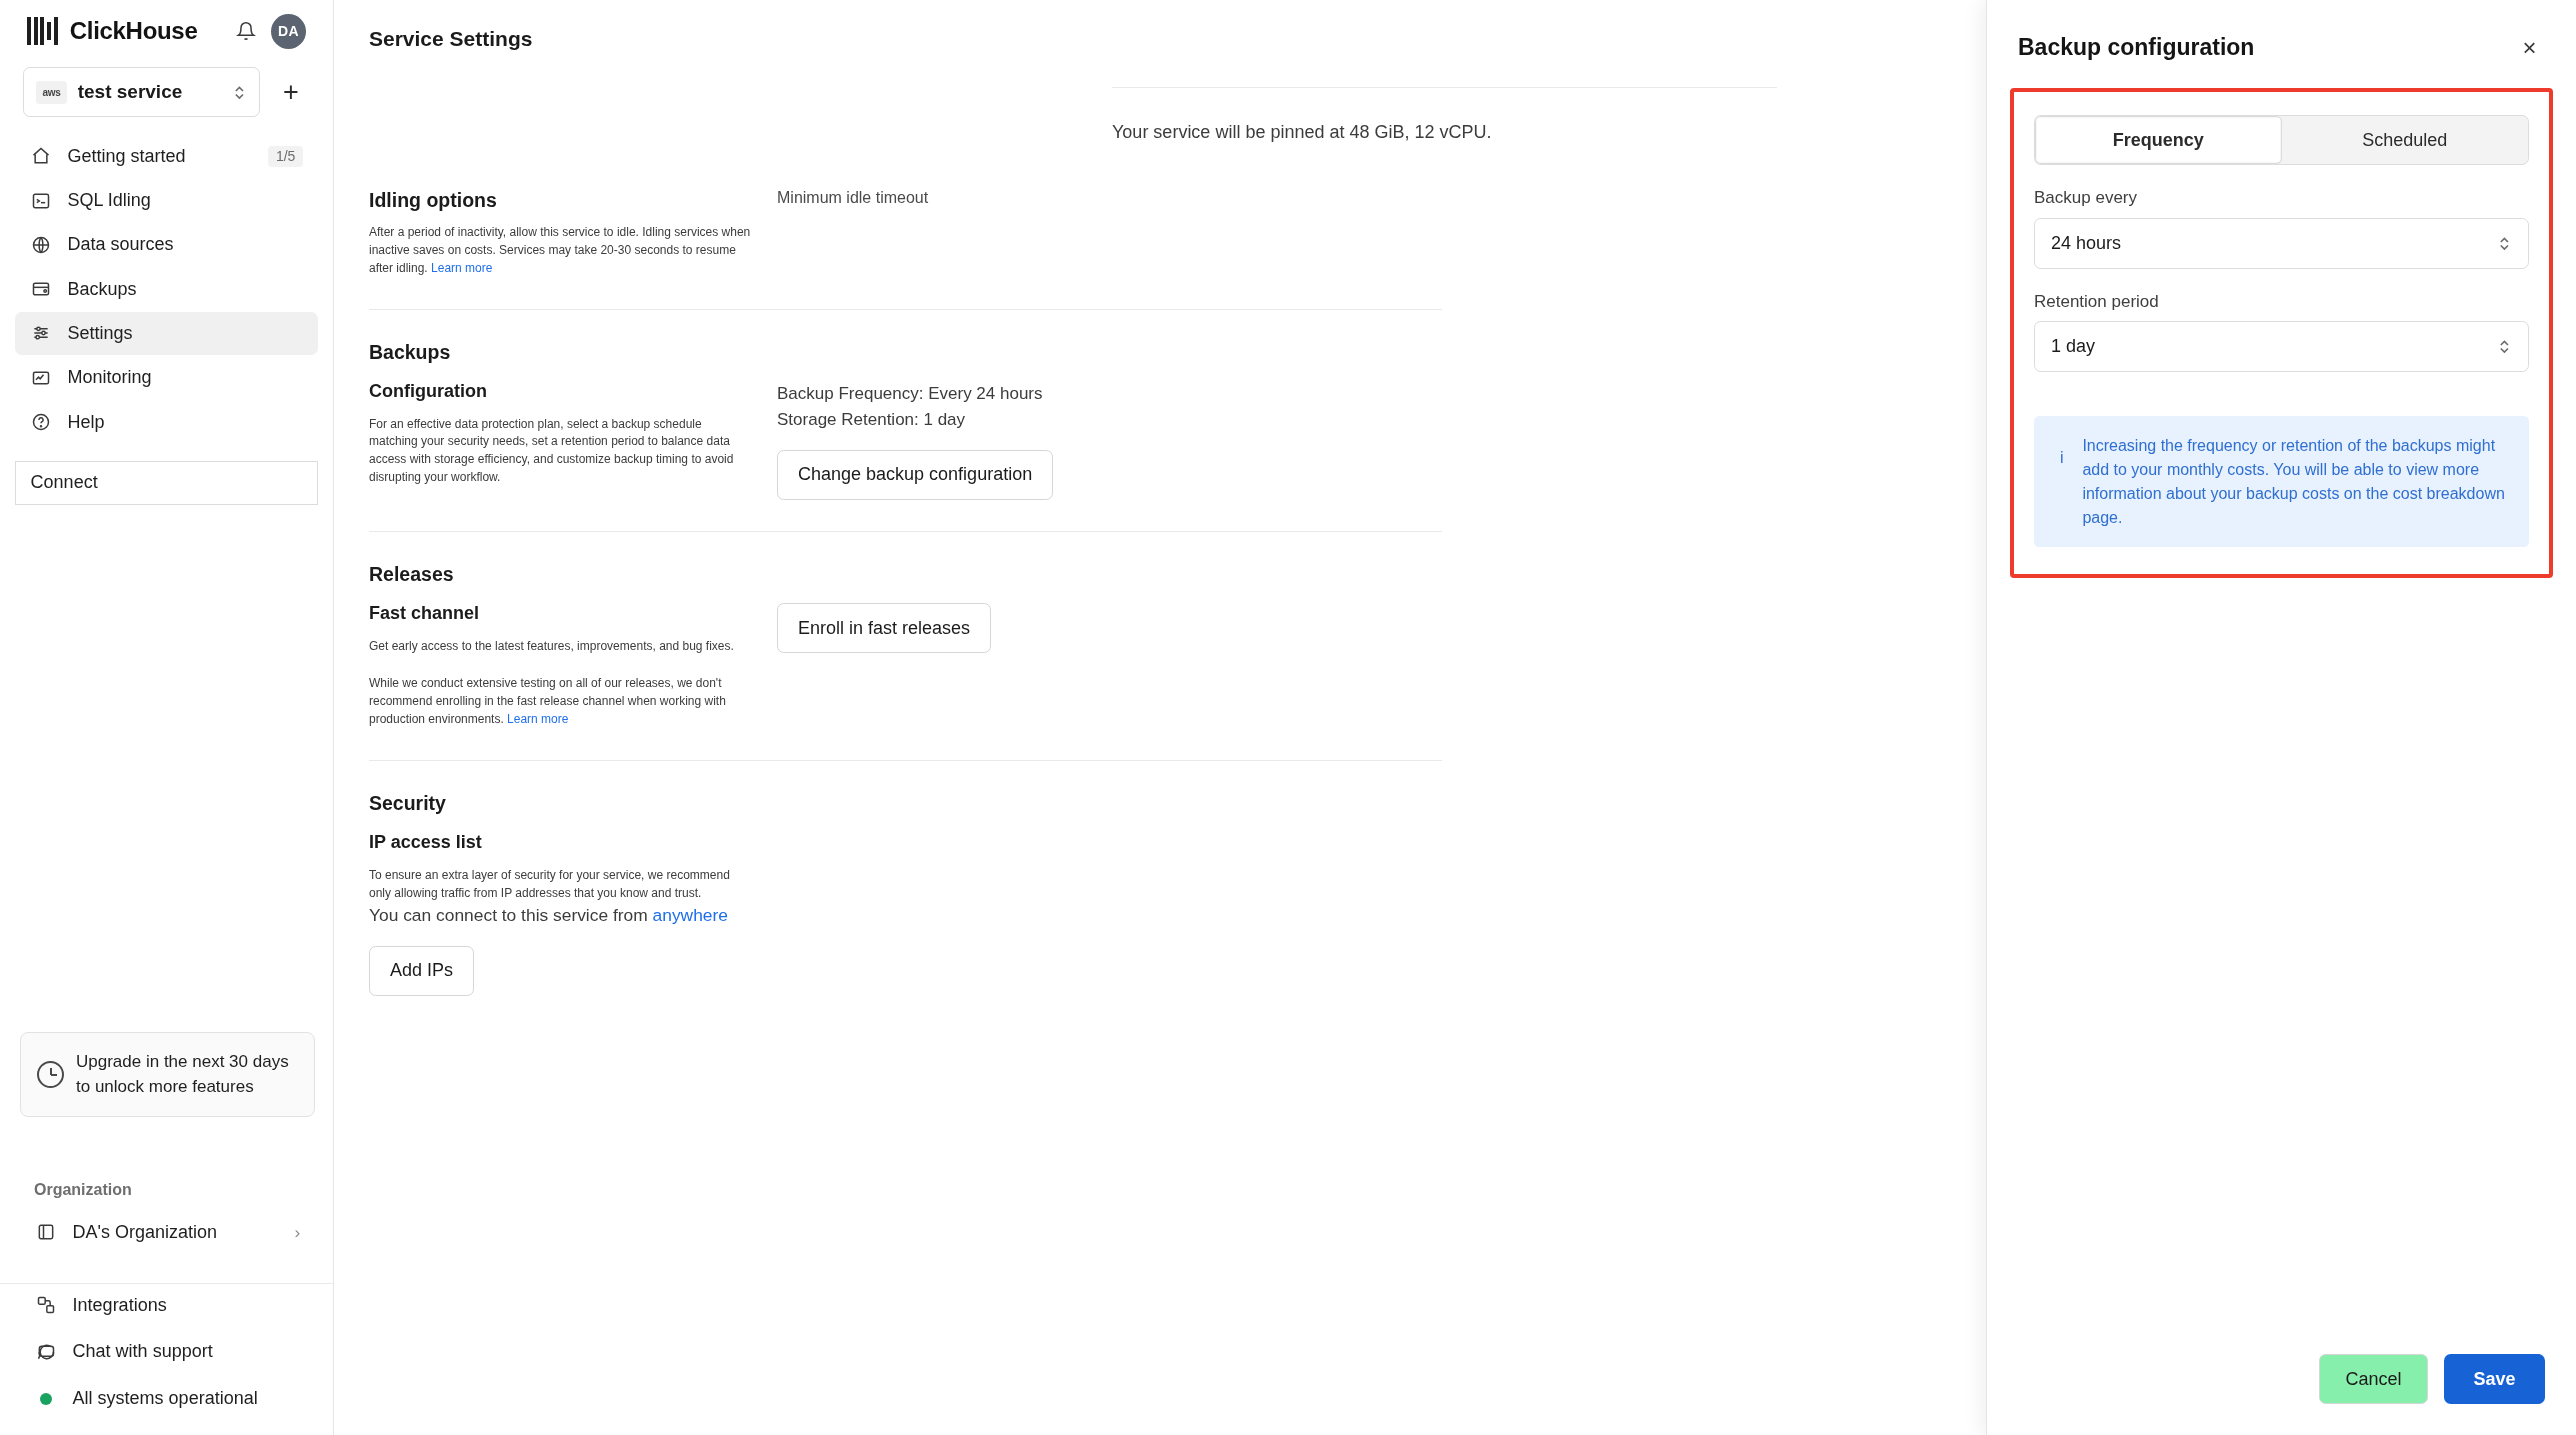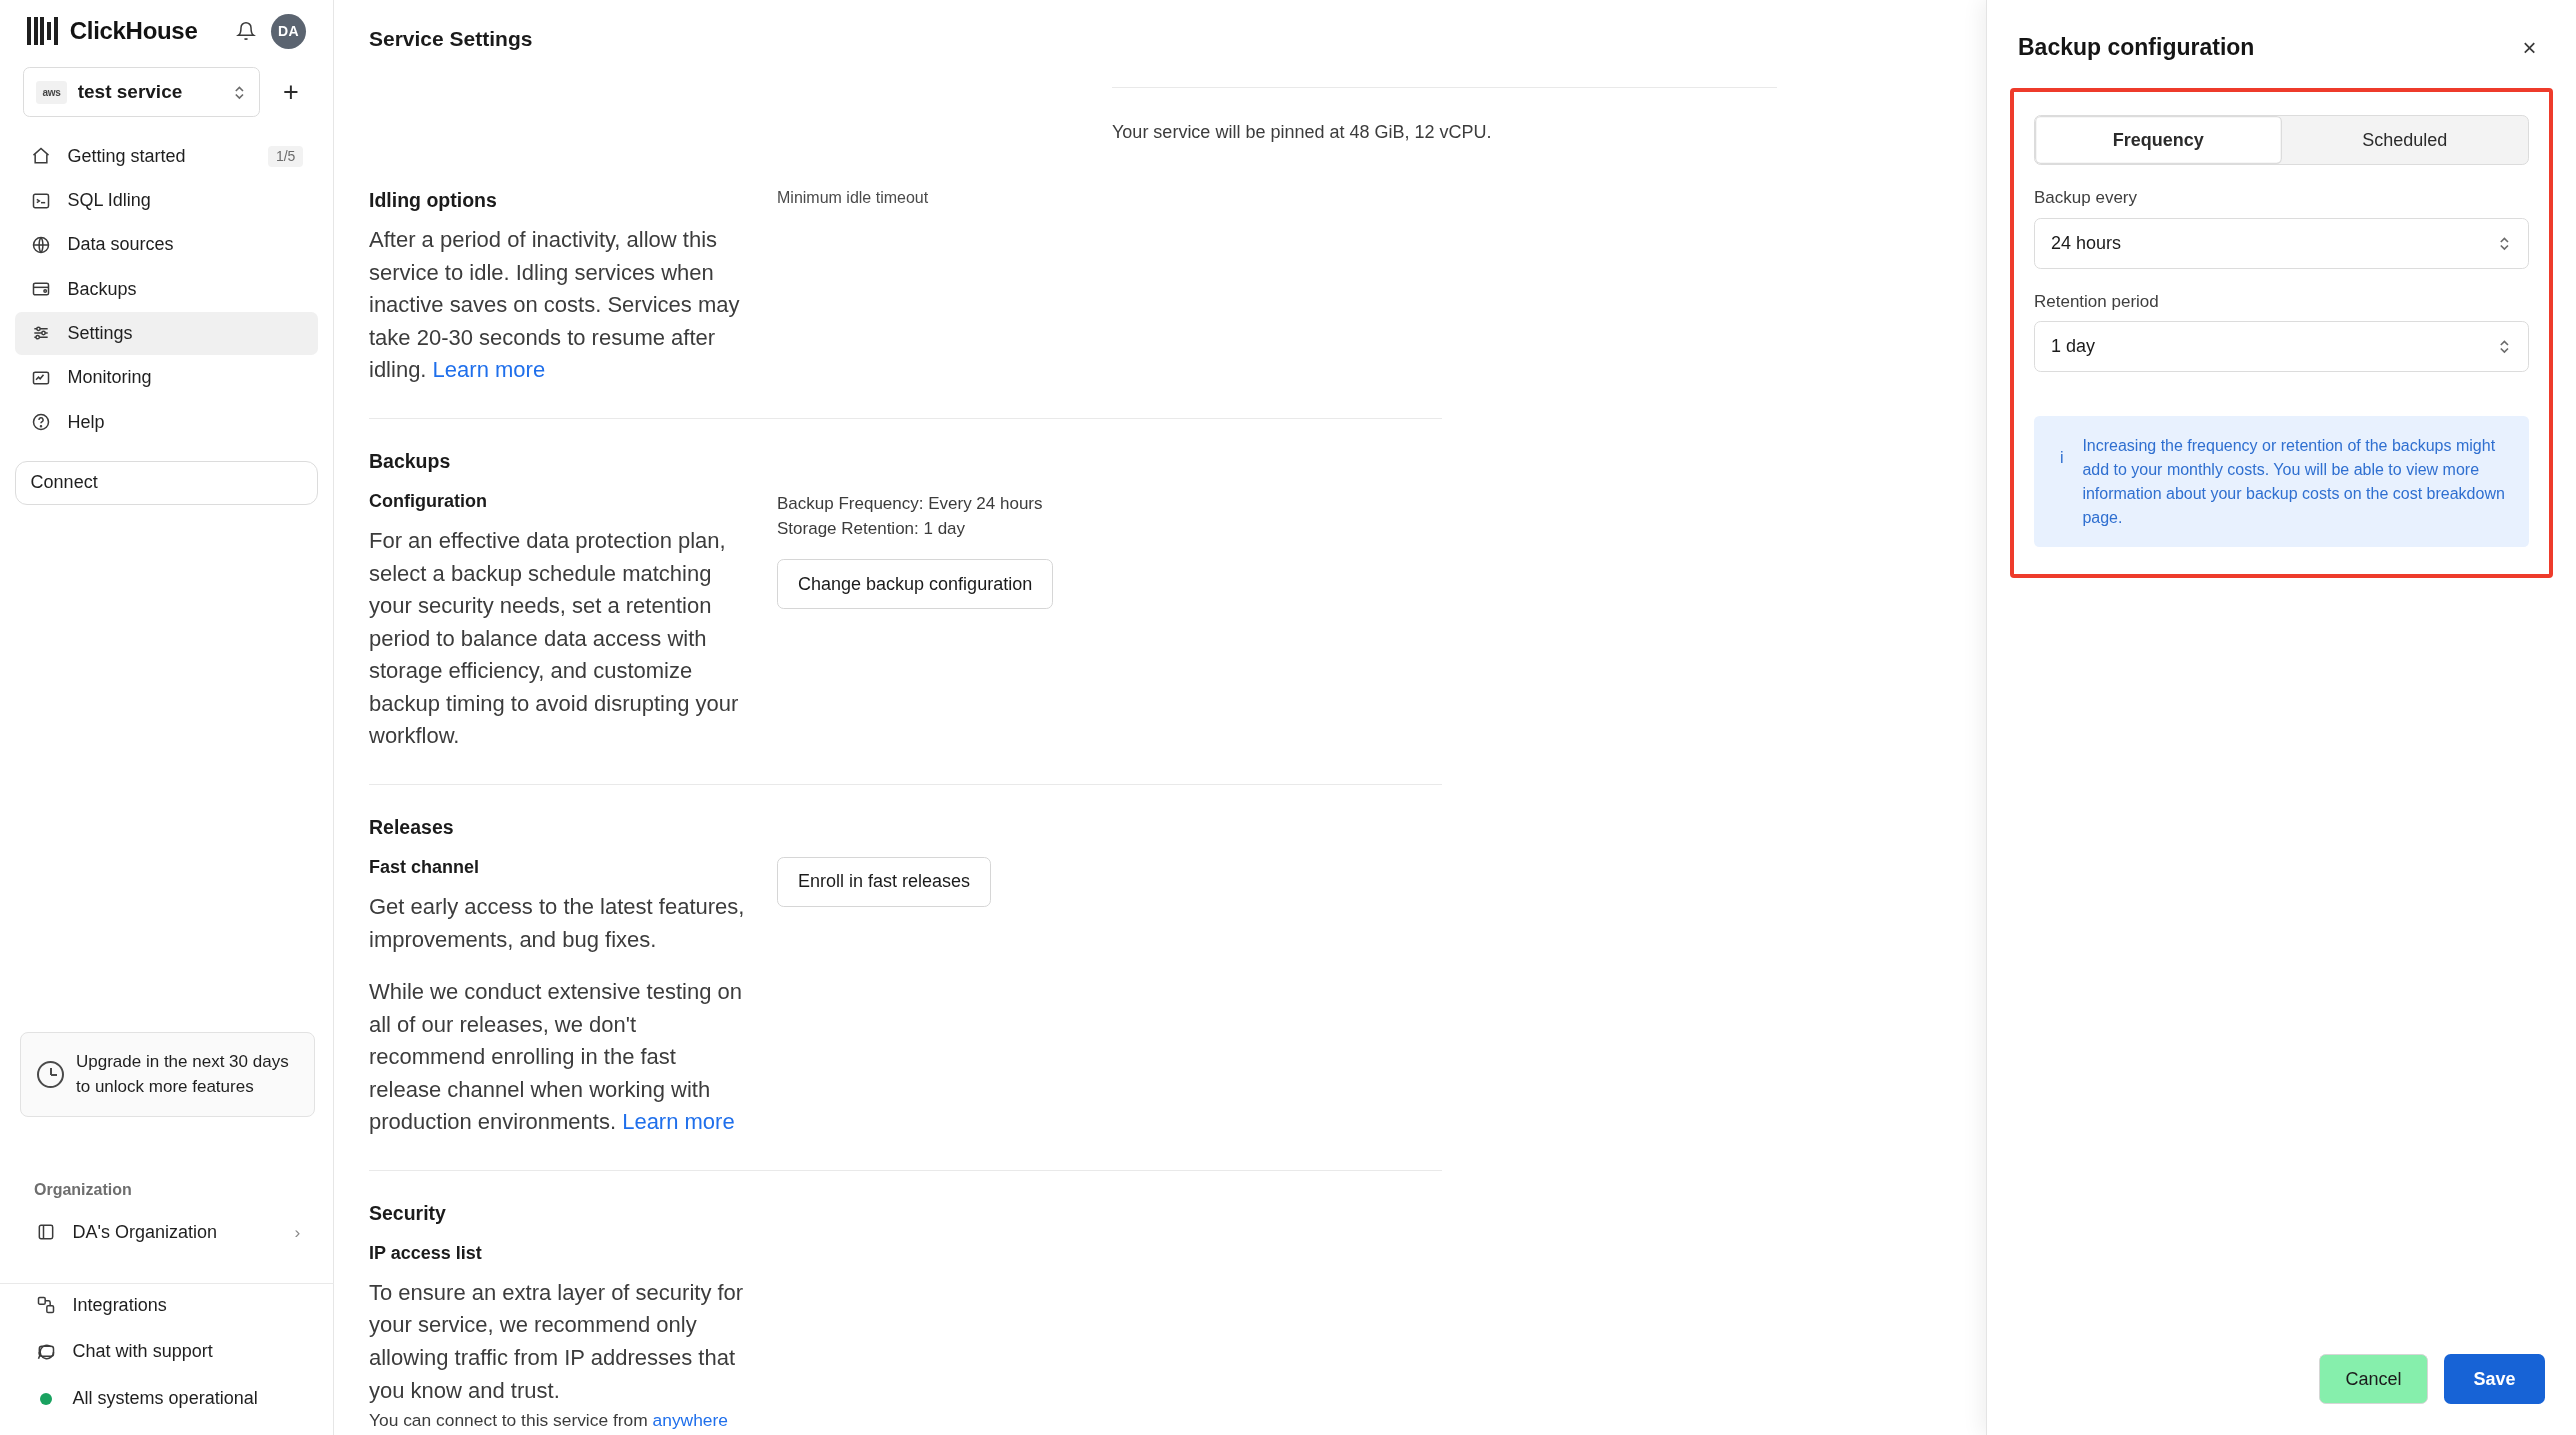--- a/index.html
+++ b/index.html
@@ -163,21 +163,21 @@
     font-size: 14px;
     color: #6c6c6c;
     background: #f2f2f2;
     border-radius: 4px;
     padding: 2.7px 8px;
   }
   .connect-btn {
     margin: 17.4px 14.8px 0 14.8px;
     height: 44px;
     border: 1.3px solid #dcdcdc;
-    border-radius: 12px;
+    border-radius: 0;
     display: flex;
     align-items: center;
     padding: 0 14.8px;
     font-size: 18px;
     color: #1f1f1f;
     background: #fff;
     cursor: pointer;
   }
 
   .upgrade-card {
@@ -295,21 +295,21 @@
     color: #1b1b1b;
     margin-bottom: 12px;
   }
   .sub-h {
     font-size: 18px;
     font-weight: 700;
     color: #1b1b1b;
     margin-bottom: 13.4px;
   }
   .body-text {
-    font-size: 22px;
+    font-size: 12px;
     line-height: 1.48;
     color: #3c3c3c;
   }
   .link { color: #1f6feb; text-decoration: none; cursor: pointer; }
 
   .divider {
     height: 1.3px;
     background: #e9e9e9;
     width: 1073px;
     margin: 31px 0;

